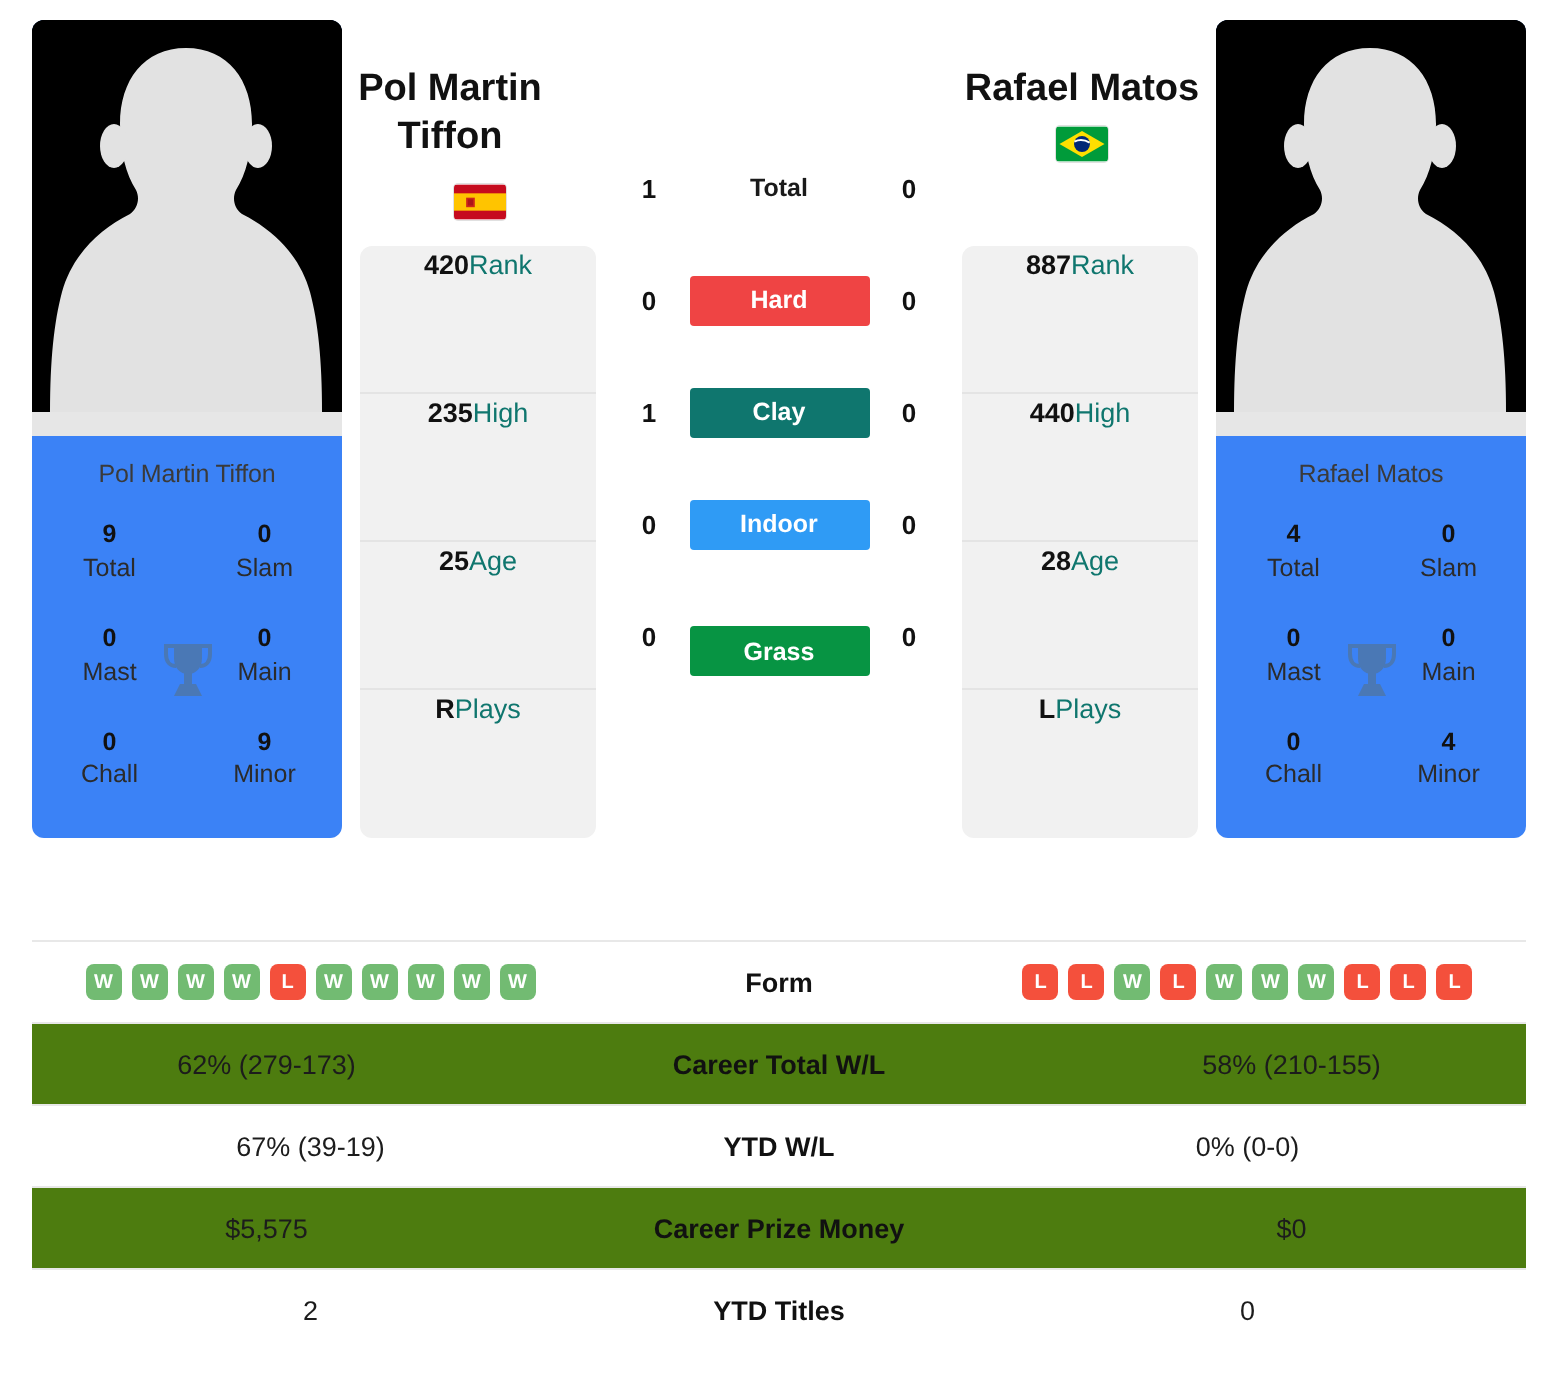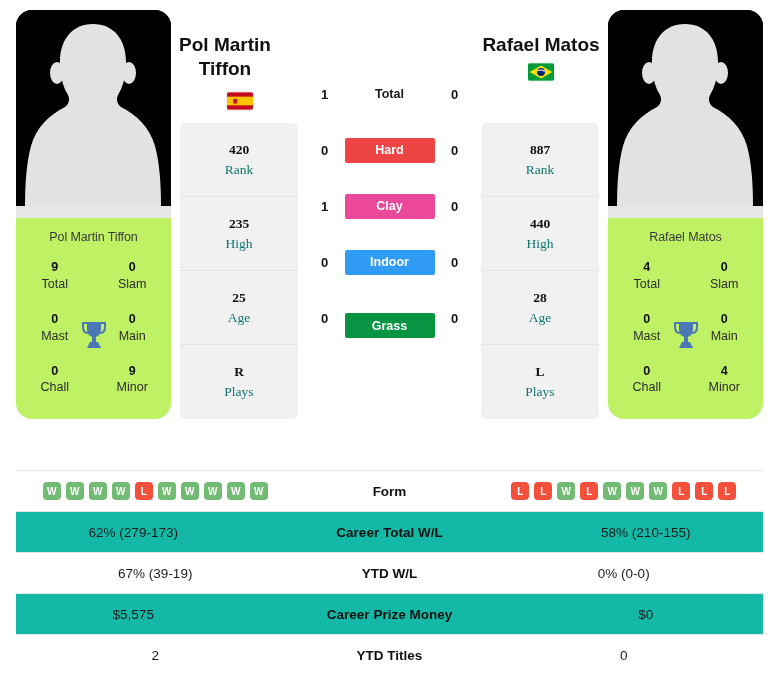--- a/index.html
+++ b/index.html
@@ -19,22 +19,22 @@
     display: flex;
     align-items: flex-start;
     padding: 10px 16px 0 16px;
     height: 470px;
   }
 
   
   .player-col {
     width: 155px;
     flex: 0 0 155px;
-    background: #bef264;
-    border-radius: 16px;
+    background: #3b82f6;
+    border-radius: 6px;
     overflow: hidden;
   }
 
   .photo {
     width: 100%;
     height: 208px;
     background: #000000;
     position: relative;
     overflow: hidden;
   }
@@ -84,25 +84,24 @@
     flex: 0 0 118px;
     background: #f1f1f1;
     border-radius: 6px;
     margin-top: 113px;
     overflow: hidden;
   }
   .stat-card.right { margin-top: 113px; }
   .stat-cell {
     height: 74px;
     display: flex;
-    flex-direction: column;
-    align-items: center;
+    flex-direction: row;
+    align-items: flex-start;
     justify-content: center;
     border-bottom: 1px solid #e4e4e4;
-    font-family: Liberation Serif, serif;
   }
   .stat-cell:last-child { border-bottom: none; }
   .stat-cell .num {
     font-size: 13.5px;
     font-weight: bold;
     color: #111;
     line-height: 1.45;
   }
   .stat-cell .lab {
     font-size: 13.5px;
@@ -171,21 +170,21 @@
   
   .table-wrap {
     padding: 0 16px;
   }
   .trow {
     display: flex;
     align-items: center;
     height: 41px;
     border-top: 1px solid #e8e8e8;
   }
-  .trow.shade { background: #14b8a6; gap: 44px; }
+  .trow.shade { background: #4d7c0f; gap: 44px; }
   .tcell {
     flex: 1 1 0;
     text-align: center;
     font-size: 13.5px;
     color: #1c1c1c;
   }
   .tcell.mid {
     flex: 0 0 190px;
     font-weight: bold;
     color: #111;
@@ -291,21 +290,21 @@
         <div class="surface-pill plain">Total</div>
         <div class="side-num">0</div>
       </div>
       <div class="surface-row">
         <div class="side-num">0</div>
         <div class="surface-pill" id="pill-hard" style="background: #ef4444;">Hard</div>
         <div class="side-num">0</div>
       </div>
       <div class="surface-row">
         <div class="side-num">1</div>
-        <div class="surface-pill" id="pill-clay" style="background: #ec4899;">Clay</div>
+        <div class="surface-pill" id="pill-clay" style="background: #0f766e;">Clay</div>
         <div class="side-num">0</div>
       </div>
       <div class="surface-row">
         <div class="side-num">0</div>
         <div class="surface-pill" id="pill-indoor" style="background: rgb(47, 155, 245);">Indoor</div>
         <div class="side-num">0</div>
       </div>
       <div class="surface-row">
         <div class="side-num">0</div>
         <div class="surface-pill" id="pill-grass" style="background: rgb(7, 148, 67); margin-top: 15px;">Grass</div>

